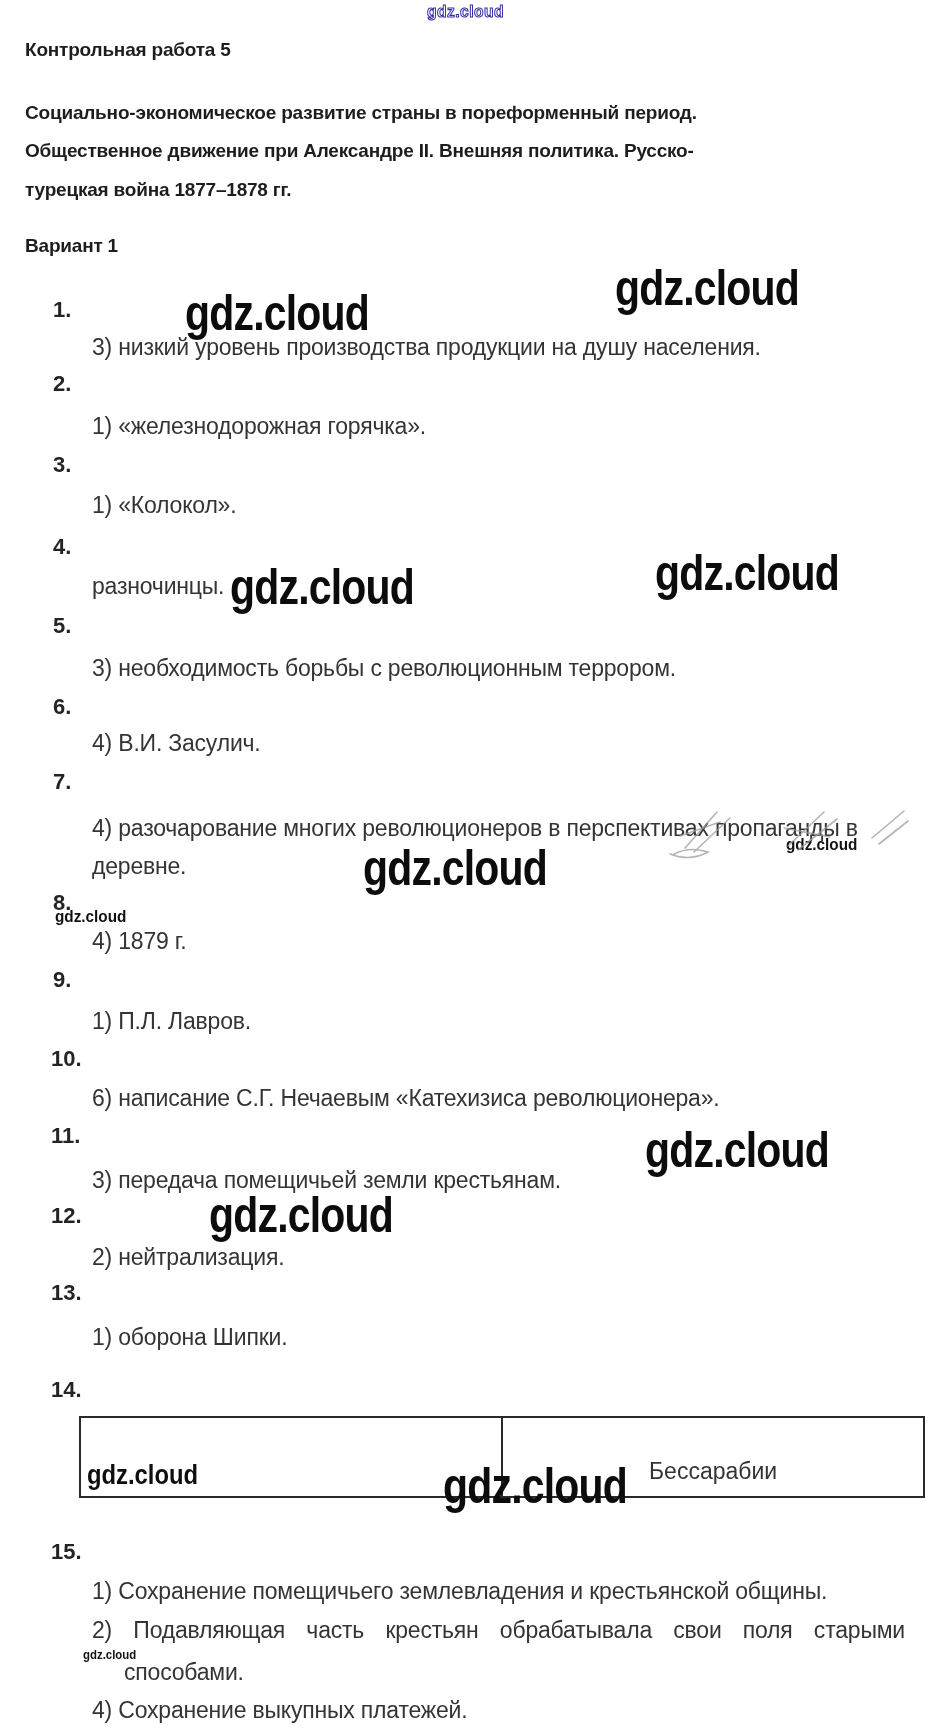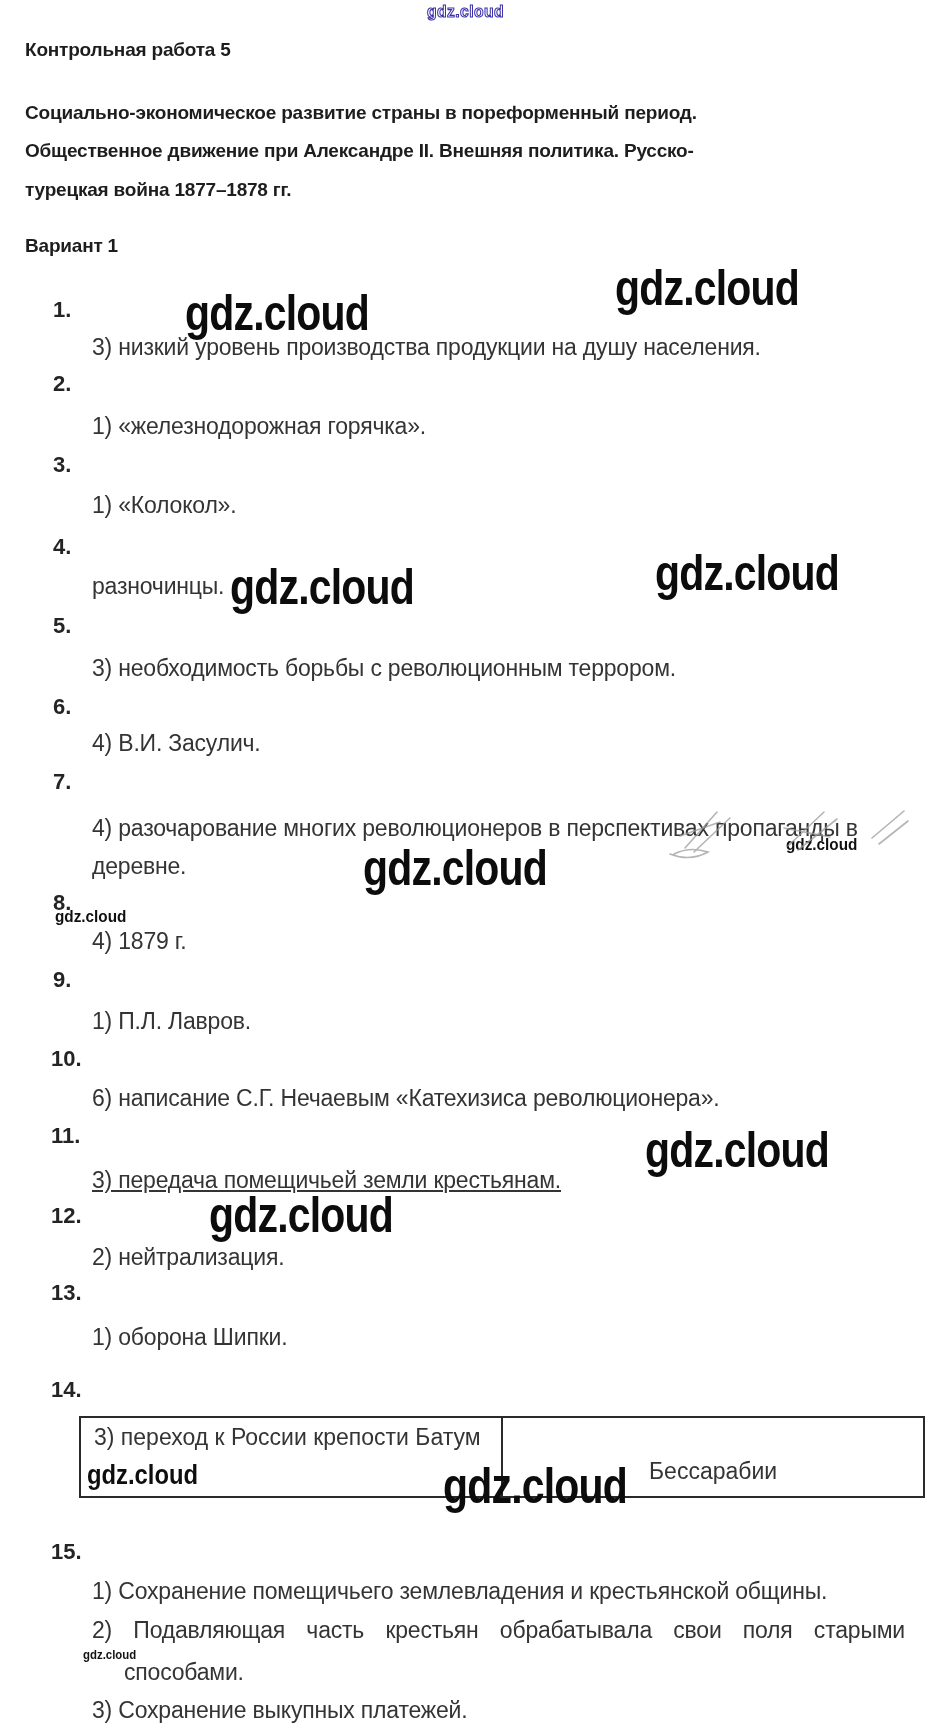--- a/index.html
+++ b/index.html
@@ -70,31 +70,30 @@
 <div class="abs ans" style="left:92px;top:415px;">1) «железнодорожная горячка».</div>
 <div class="abs ans" style="left:92px;top:494px;">1) «Колокол».</div>
 <div class="abs ans" style="left:92px;top:575px;">разночинцы.</div>
 <div class="abs ans" style="left:92px;top:657px;">3) необходимость борьбы с революционным террором.</div>
 <div class="abs ans" style="left:92px;top:732px;">4) В.И. Засулич.</div>
 <div class="abs ans" style="left:92px;top:817px;">4) разочарование многих революционеров в перспективах пропаганды в</div>
 <div class="abs ans" style="left:92px;top:855px;">деревне.</div>
 <div class="abs ans" style="left:92px;top:930px;">4) 1879 г.</div>
 <div class="abs ans" style="left:92px;top:1010px;">1) П.Л. Лавров.</div>
 <div class="abs ans" style="left:92px;top:1087px;">6) написание С.Г. Нечаевым «Катехизиса революционера».</div>
-<div class="abs ans" style="left:92px;top:1169px;text-decoration:underline;">3) передача помещичьей земли крестьянам.</div>
+<div class="abs ans" style="left:92px;top:1169px;">3) передача помещичьей земли крестьянам.</div>
 <div class="abs ans" style="left:92px;top:1246px;">2) нейтрализация.</div>
 <div class="abs ans" style="left:92px;top:1326px;">1) оборона Шипки.</div>
 <div class="abs ans" style="left:92px;top:1580px;">1) Сохранение помещичьего землевладения и крестьянской общины.</div>
 <div class="abs ans ans-justify" style="left:92px;top:1619px;">2) Подавляющая часть крестьян обрабатывала свои поля старыми</div>
 <div class="abs ans" style="left:84px;top:1661px;margin-left:40px;">способами.</div>
-<div class="abs ans" style="left:92px;top:1699px;">3) Сохранение выкупных платежей.</div>
+<div class="abs ans" style="left:92px;top:1699px;">4) Сохранение выкупных платежей.</div>
 
 <div class="tbl">
   <div class="tbl-divider"></div>
-  <div class="tbl-text" style="left:13px;top:8px;">3) переход к России крепости Батум</div>
   <div class="tbl-text" style="left:568px;top:42px;">Бессарабии</div>
 </div>
 
 <div class="abs wm-lg" style="left:185px;top:288px;">gdz.cloud</div>
 <div class="abs wm-lg" style="left:615px;top:263px;">gdz.cloud</div>
 <div class="abs wm-lg" style="left:230px;top:562px;">gdz.cloud</div>
 <div class="abs wm-lg" style="left:655px;top:548px;">gdz.cloud</div>
 <div class="abs wm-lg" style="left:363px;top:843px;">gdz.cloud</div>
 <div class="abs wm-lg" style="left:645px;top:1125px;">gdz.cloud</div>
 <div class="abs wm-lg" style="left:209px;top:1190px;">gdz.cloud</div>

